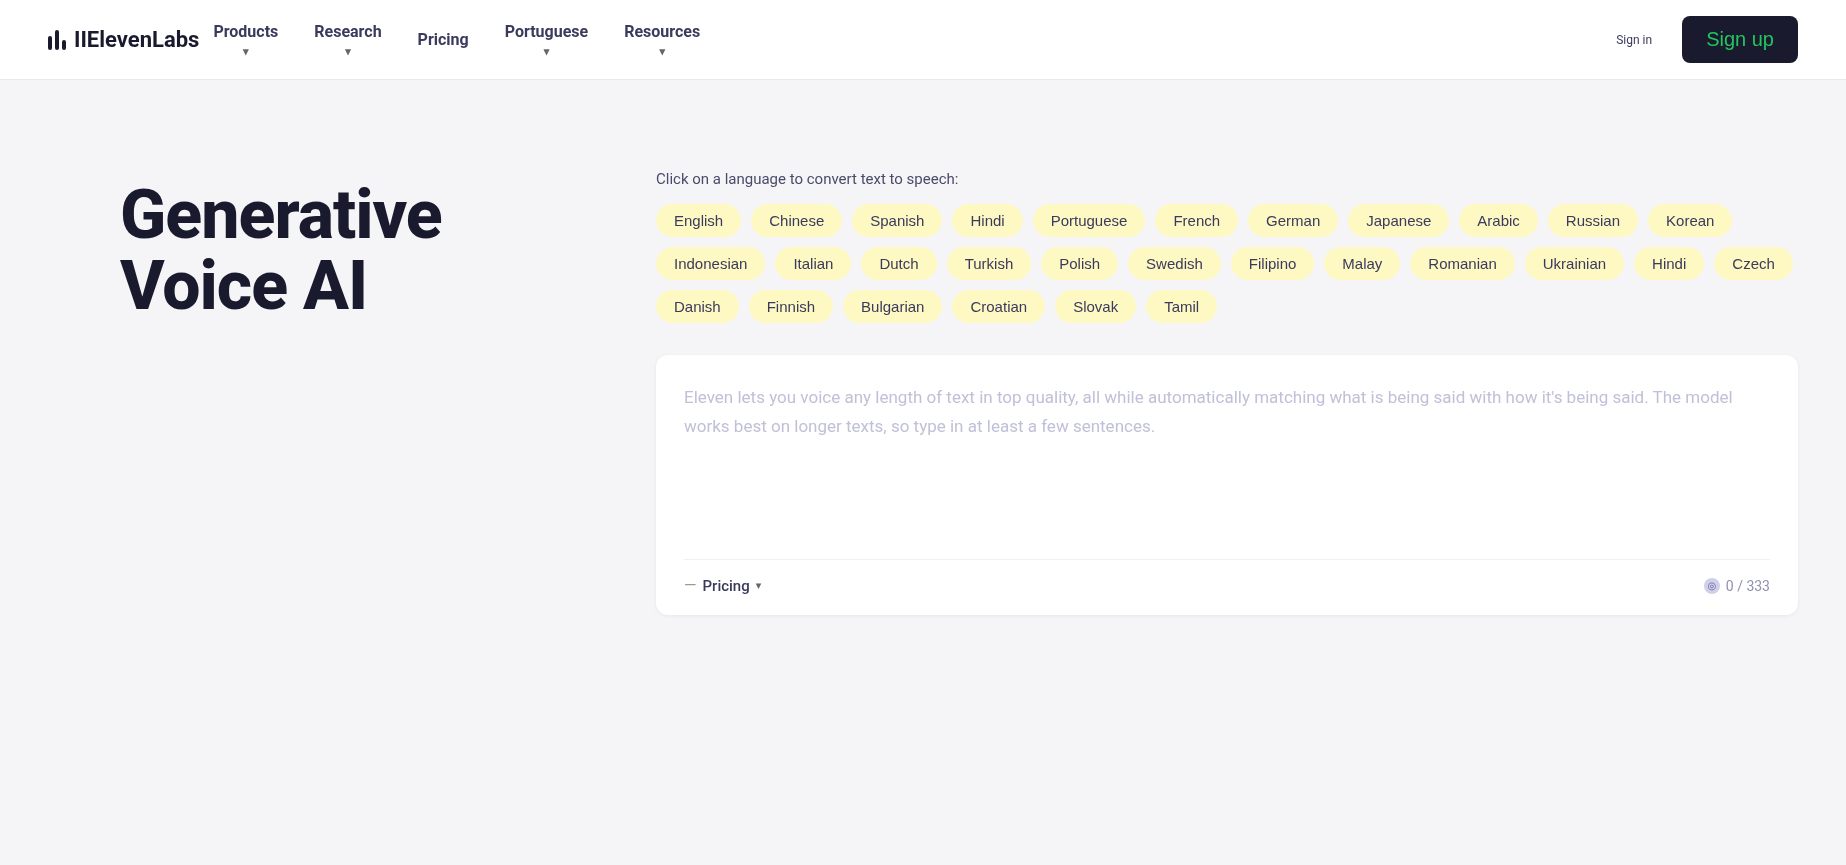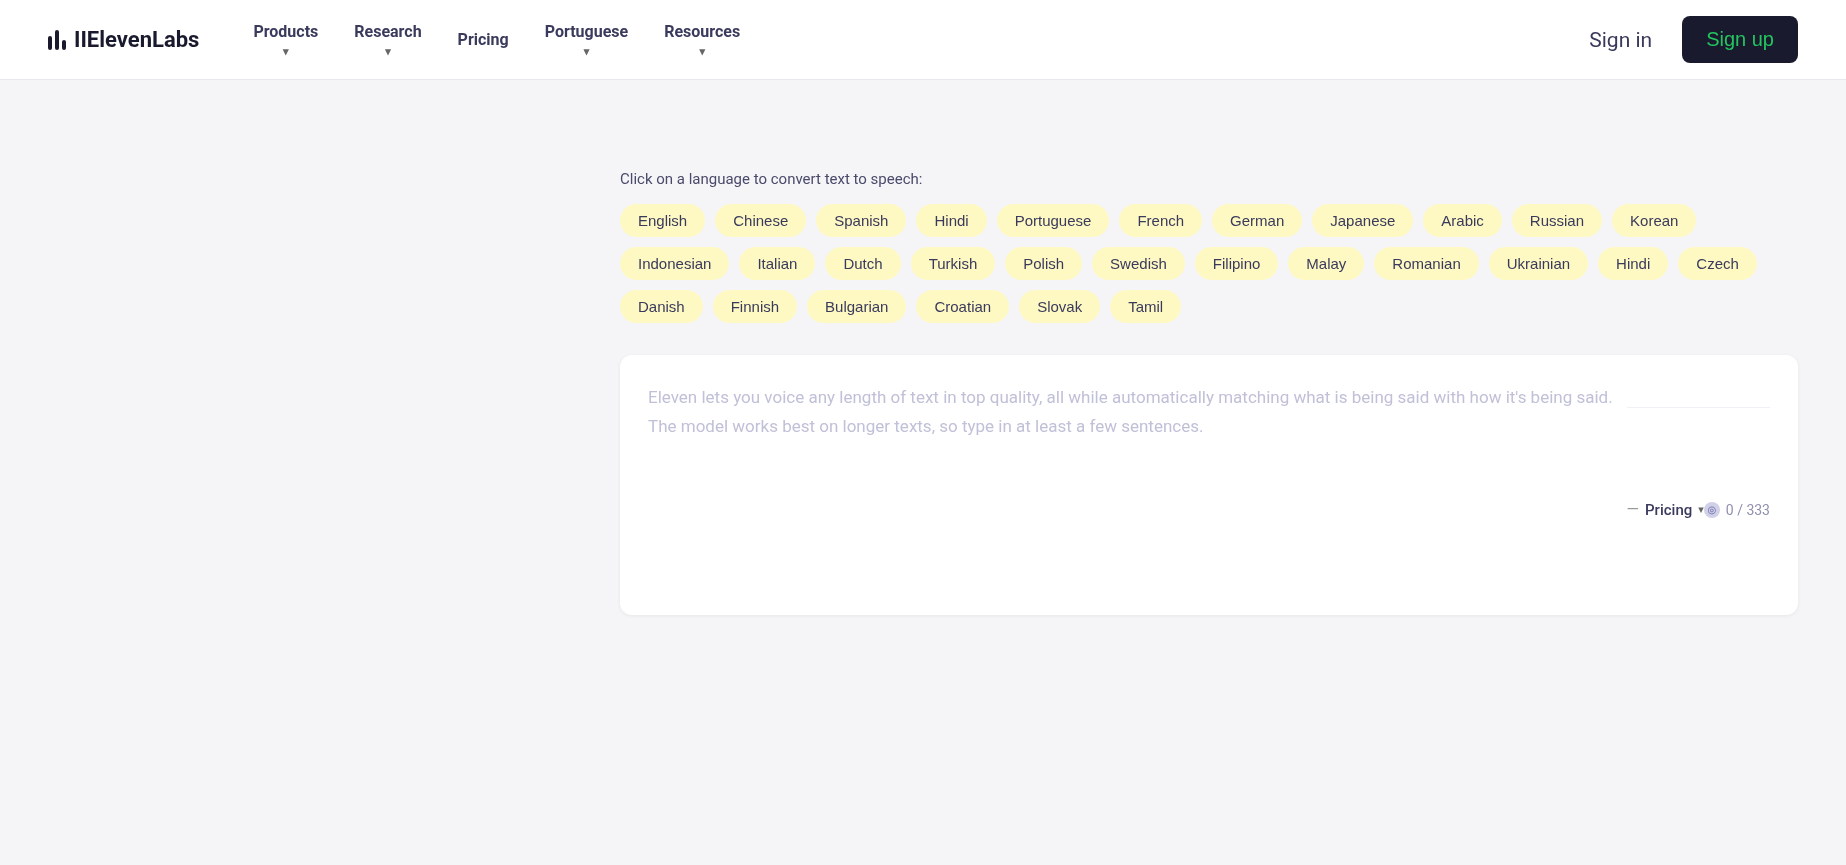--- a/index.html
+++ b/index.html
@@ -22,21 +22,20 @@
       padding: 0 48px;
       height: 80px;
       display: flex;
       align-items: center;
       justify-content: space-between;
     }
 
     .header-left {
       display: flex;
       align-items: center;
-      gap: 40px;
       justify-content: center;
     }
 
     .logo {
       display: flex;
       align-items: center;
       gap: 8px;
       font-size: 22px;
       font-weight: 700;
       color: #1a1a2e;
@@ -84,21 +83,21 @@
       color: #666;
     }
 
     .header-right {
       display: flex;
       align-items: center;
       gap: 16px;
     }
 
     .sign-in {
-      font-size: 21px;
+      font-size: 12px;
       color: #3a3a5c;
       cursor: pointer;
       padding: 8px 14px;
       font-weight: 450;
     }
 
     .sign-up {
       background: #1a1a2e;
       color: #22c55e;
       border: none;
@@ -137,20 +136,21 @@
       font-size: 18px;
       color: #5a5a7a;
       line-height: 1.65;
       max-width: 380px;
     }
 
     
     .right-col {
       flex: 1;
       padding-top: 10px;
+      margin-left: 36px;
     }
 
     .language-prompt {
       font-size: 15px;
       color: #4a4a6a;
       margin-bottom: 16px;
     }
 
     .language-tags {
       display: flex;
@@ -171,21 +171,21 @@
       transition: background 0.15s;
     }
 
     
     .textarea-container {
       background: #ffffff;
       border-radius: 12px;
       padding: 28px 28px 20px 28px;
       min-height: 260px;
       display: flex;
-      flex-direction: row;
+      flex-direction: column;
       justify-content: space-between;
       box-shadow: 0 1px 4px rgba(0,0,0,0.06);
     }
 
     .textarea-placeholder {
       font-size: 17px;
       color: #c0c0d8;
       line-height: 1.7;
       flex: 1;
     }
@@ -277,20 +277,21 @@
 
   <div class="header-right">
     <span class="sign-in">Sign in</span>
     <button class="sign-up">Sign up</button>
   </div>
 </header>
 
 <main class="main">
 
   <div class="left-col">
+    <h1 class="hero-title">Generative Voice AI</h1>
   </div>
 
   <div class="right-col">
 
     <p class="language-prompt">Click on a language to convert text to speech:</p>
 
     <div class="language-tags">
 
       <button class="lang-tag">English</button>
       <button class="lang-tag">Chinese</button>

